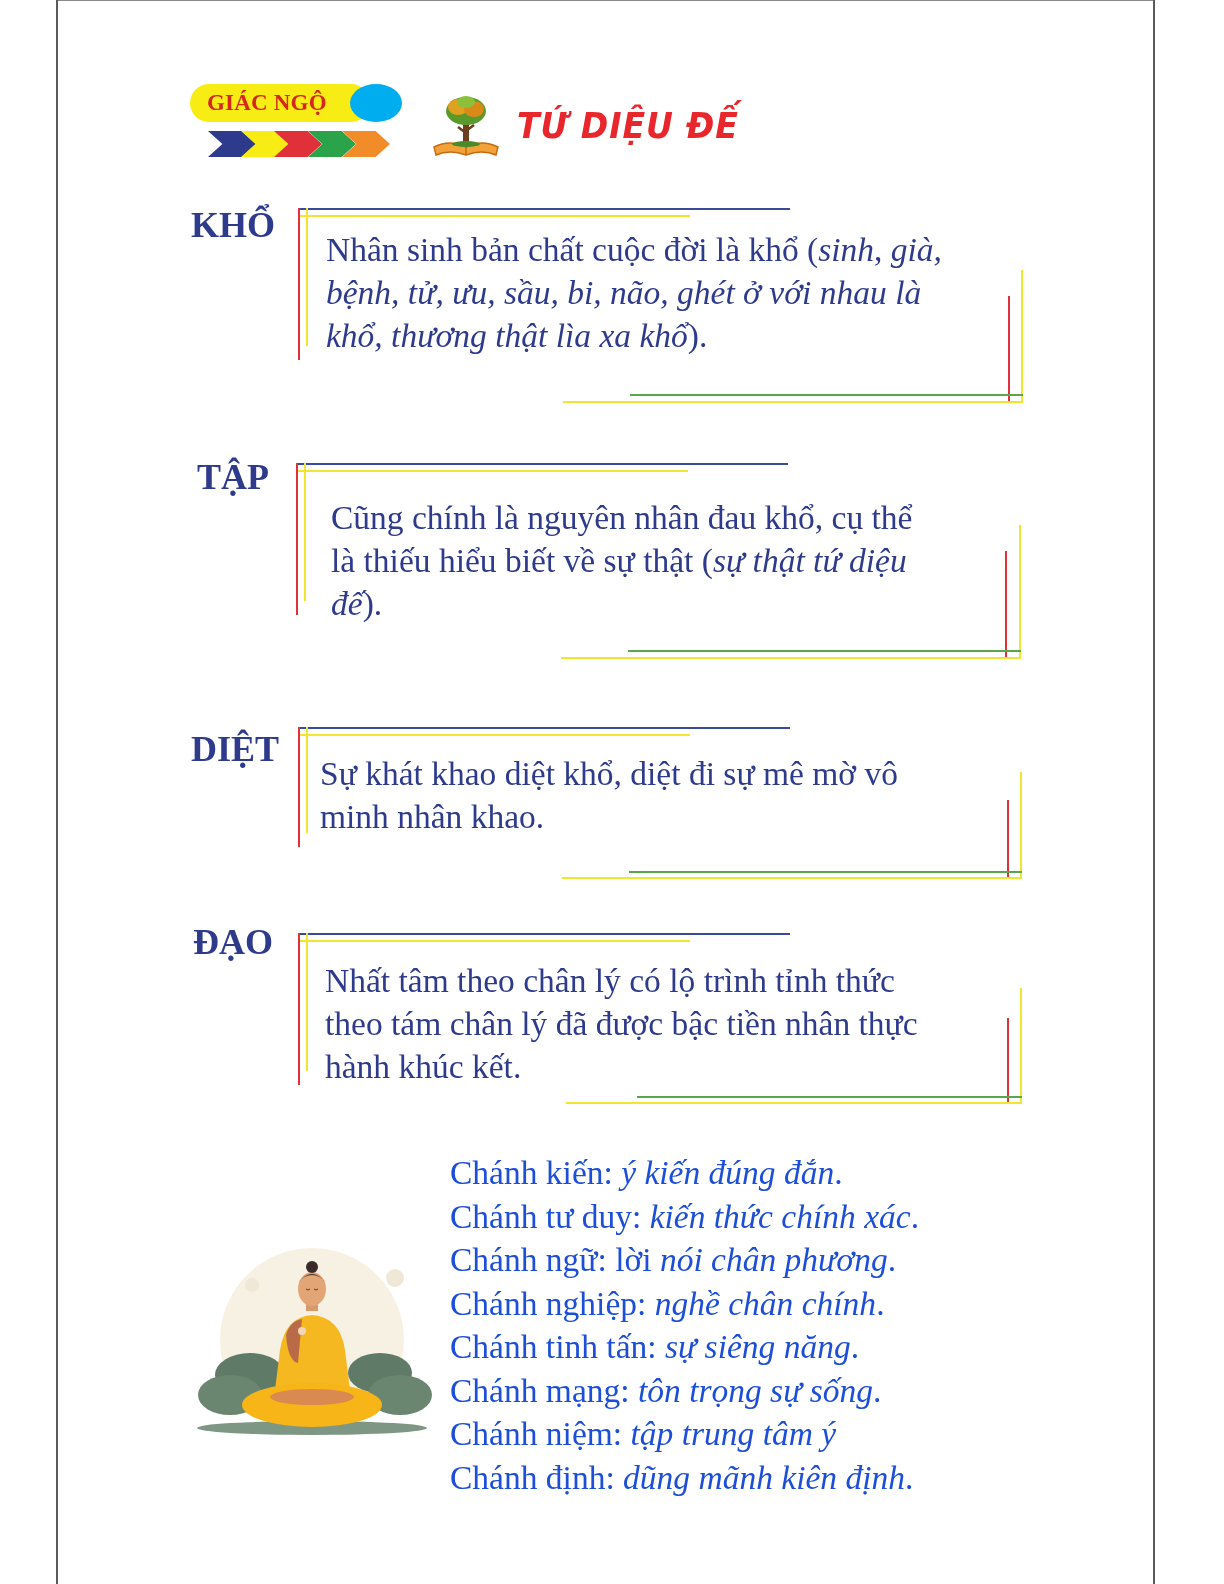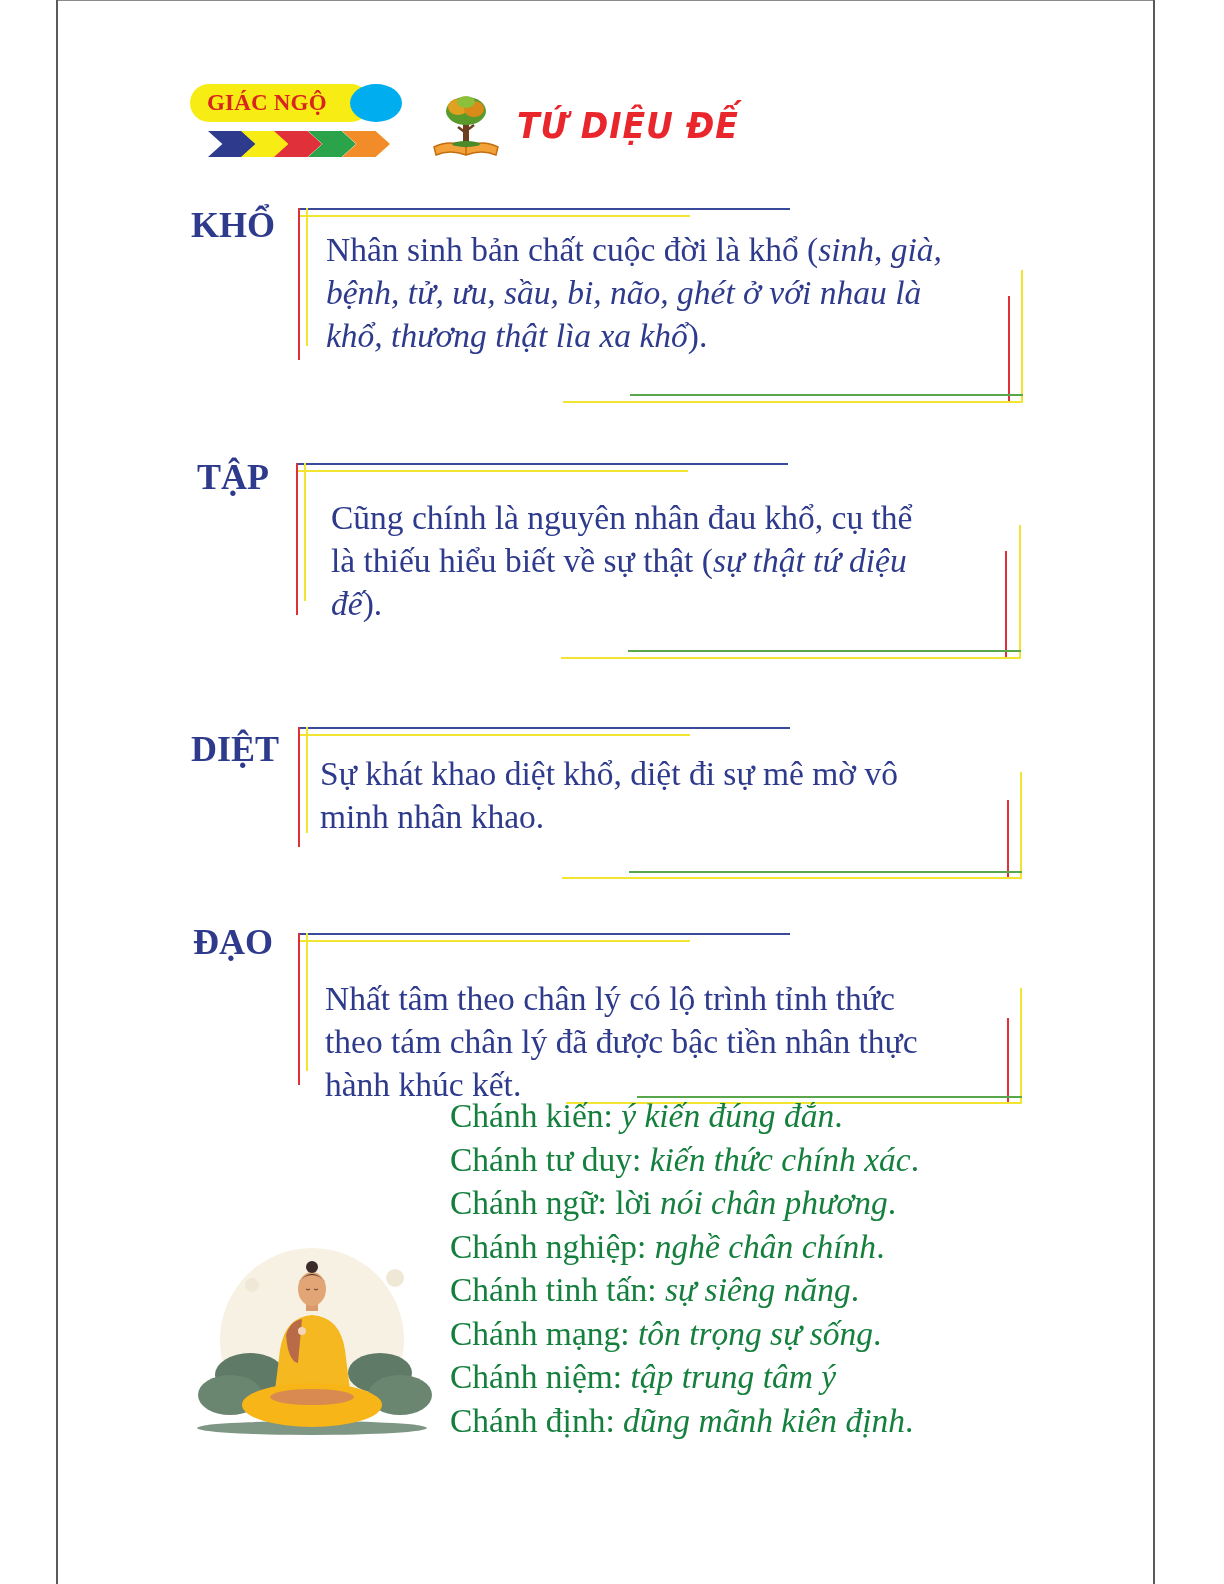--- a/index.html
+++ b/index.html
@@ -33,22 +33,22 @@
   .section-body i { font-style: italic; }
   .ln { position: absolute; }
   .h { height: 2px; }
   .v { width: 2px; }
   .blue { background: #3a4a9a; }
   .yel { background: #f2e532; }
   .red { background: #e0303a; }
   .grn { background: #5aa64a; }
 
   
-  .path-list { position: absolute; left: 450px; top: 1094px; font-family: "Liberation Serif", serif;
-               font-size: 33.5px; line-height: 43.5px; color: #15803d; white-space: nowrap; }
+  .path-list { position: absolute; left: 450px; top: 1151px; font-family: "Liberation Serif", serif;
+               font-size: 33.5px; line-height: 43.5px; color: #1d4ed8; white-space: nowrap; }
   .path-list .term { font-style: normal; }
   .path-list .desc { font-style: italic; }
 
   .buddha { position: absolute; left: 190px; top: 1245px; width: 245px; height: 190px; }
 </style>
 </head>
 <body>
 
 <div class="page-border-top"></div>
 <div class="page-border-left"></div>
@@ -126,21 +126,21 @@
 
 <div class="section-label" style="left:193px;top:921px;">ĐẠO</div>
 <div class="ln h blue" style="left:298px;top:933px;width:492px;"></div>
 <div class="ln h yel" style="left:298px;top:940px;width:392px;"></div>
 <div class="ln v red" style="left:298px;top:933px;height:152px;"></div>
 <div class="ln v yel" style="left:306px;top:933px;height:138px;"></div>
 <div class="ln v yel" style="left:1020px;top:988px;height:115px;"></div>
 <div class="ln v red" style="left:1007px;top:1018px;height:85px;"></div>
 <div class="ln h grn" style="left:637px;top:1096px;width:385px;"></div>
 <div class="ln h yel" style="left:566px;top:1102px;width:456px;"></div>
-<div class="section-body" style="left:325px;top:959px;width:690px;margin-top:18px;">
+<div class="section-body" style="left:325px;top:959px;width:690px;">
   <div><span>Nhất tâm theo chân lý có lộ trình tỉnh thức</span></div>
   <div><span>theo tám chân lý đã được bậc tiền nhân thực</span></div>
   <div><span>hành khúc kết.</span></div>
 </div>
 
 <svg class="buddha" viewBox="0 0 245 190">
   <circle cx="122" cy="95" r="92" fill="#f6f1e2"></circle>
   <circle cx="62" cy="40" r="7" fill="#efe8d6"></circle>
   <circle cx="205" cy="33" r="9" fill="#efe8d6"></circle>
   <ellipse cx="60" cy="130" rx="35" ry="22" fill="#5f7a66"></ellipse>

